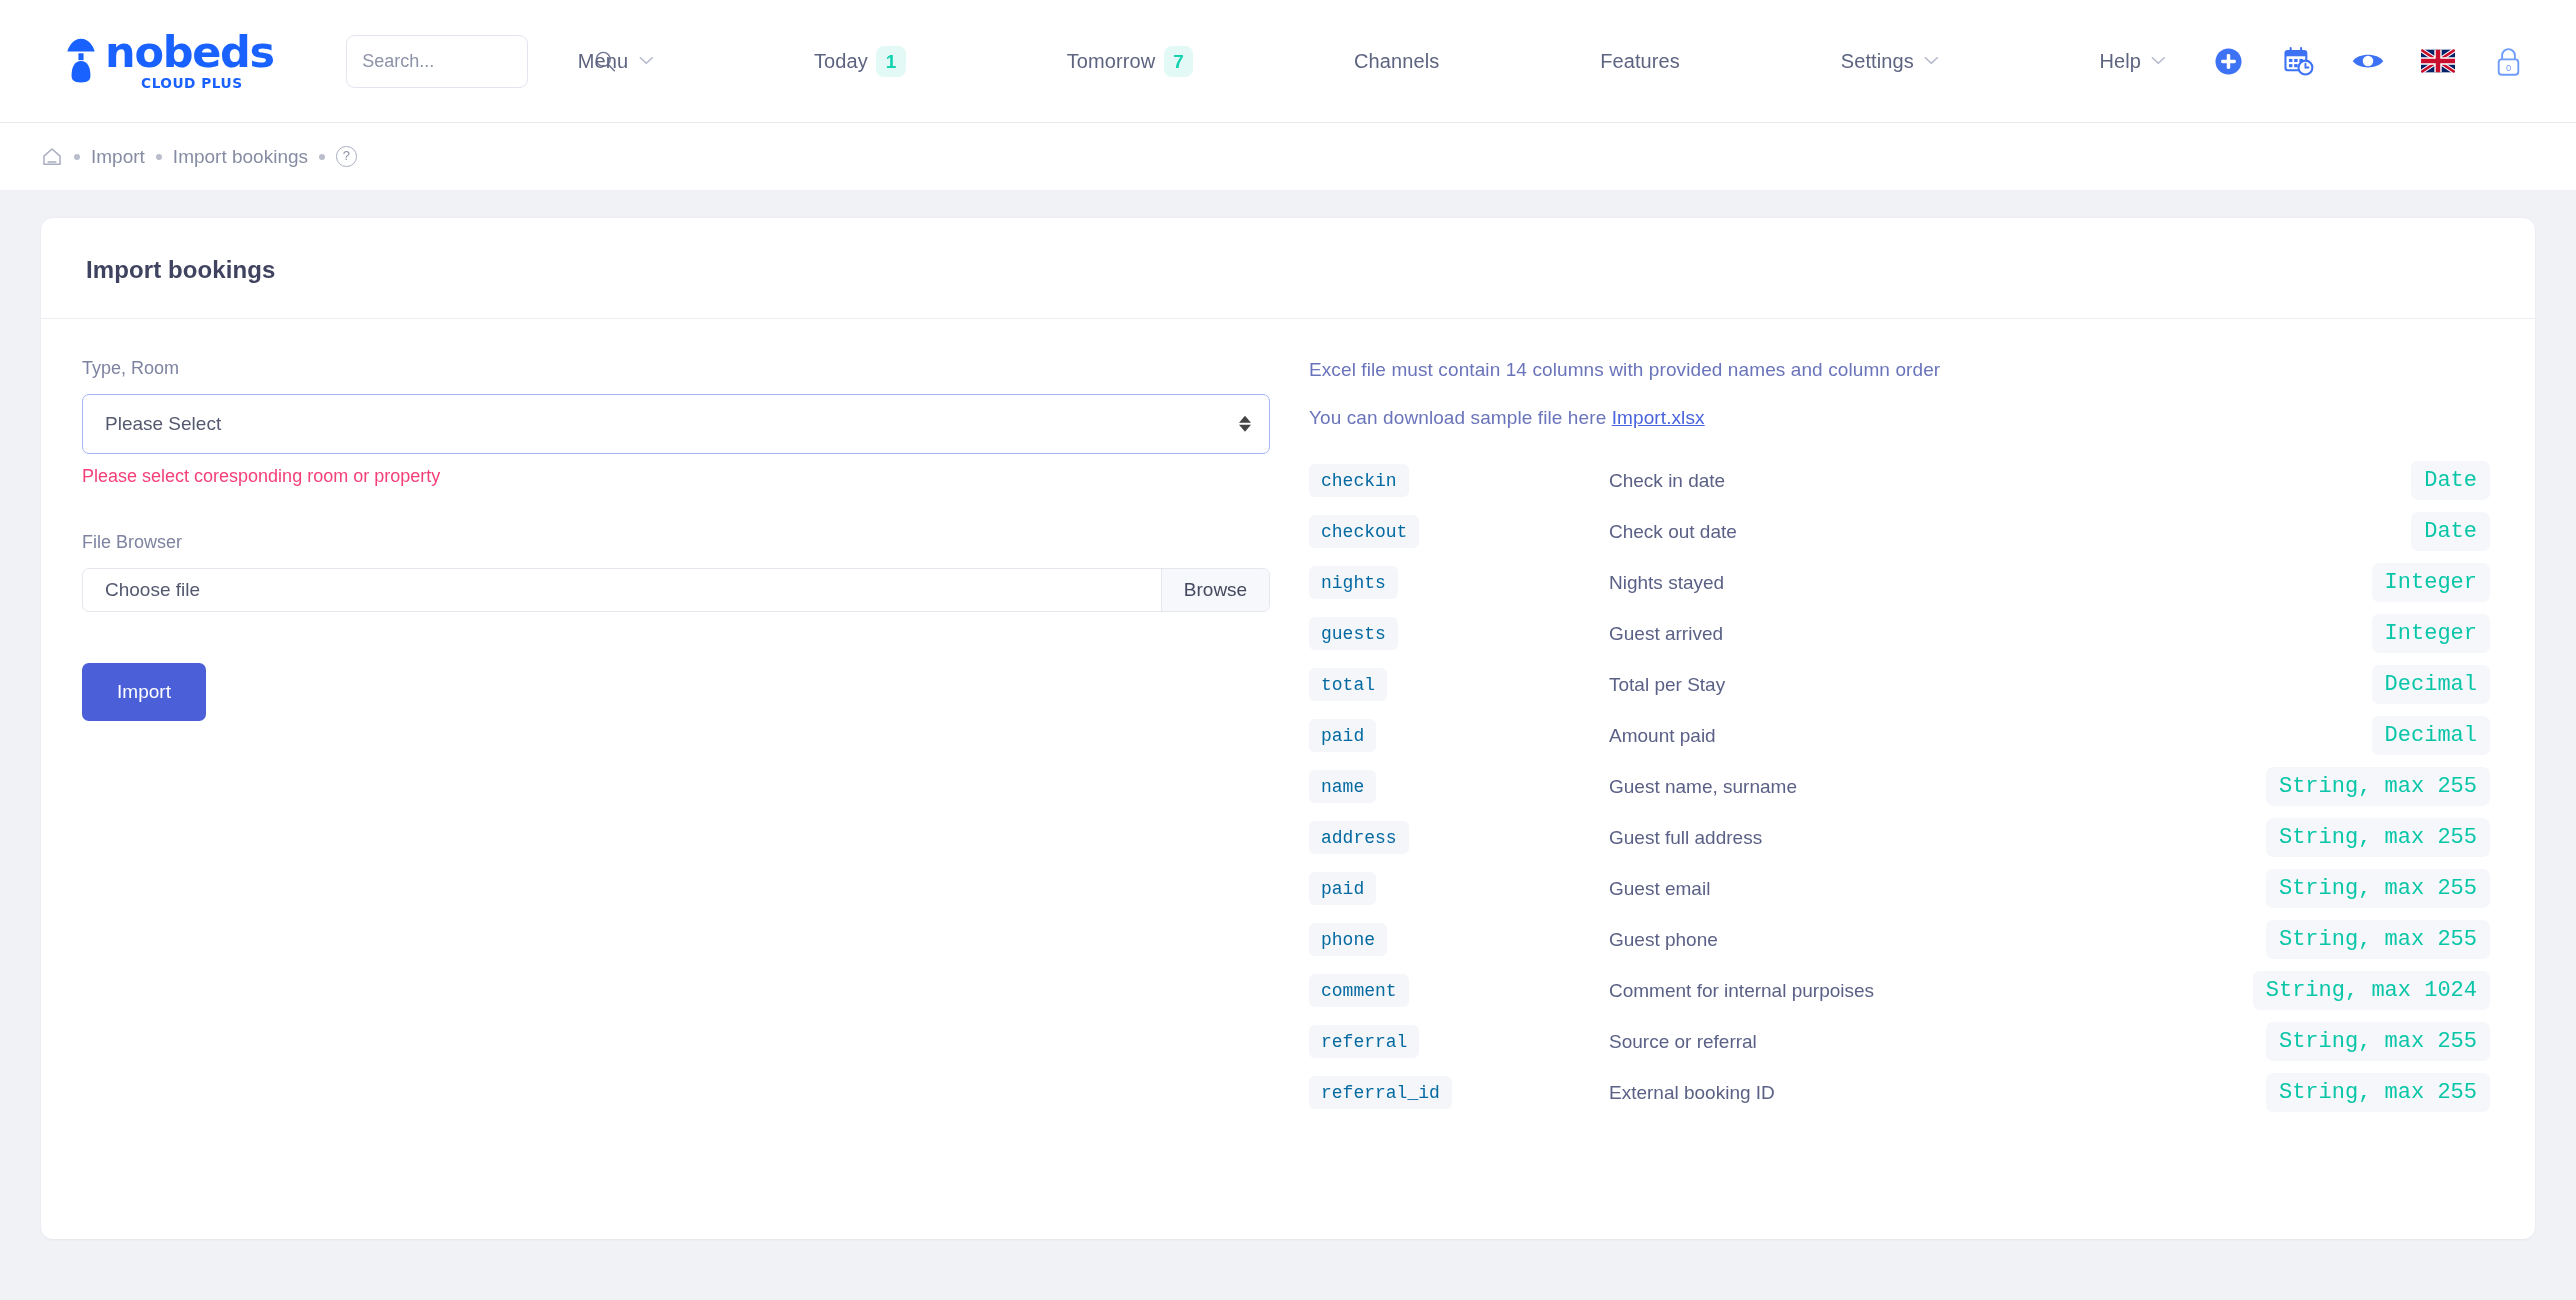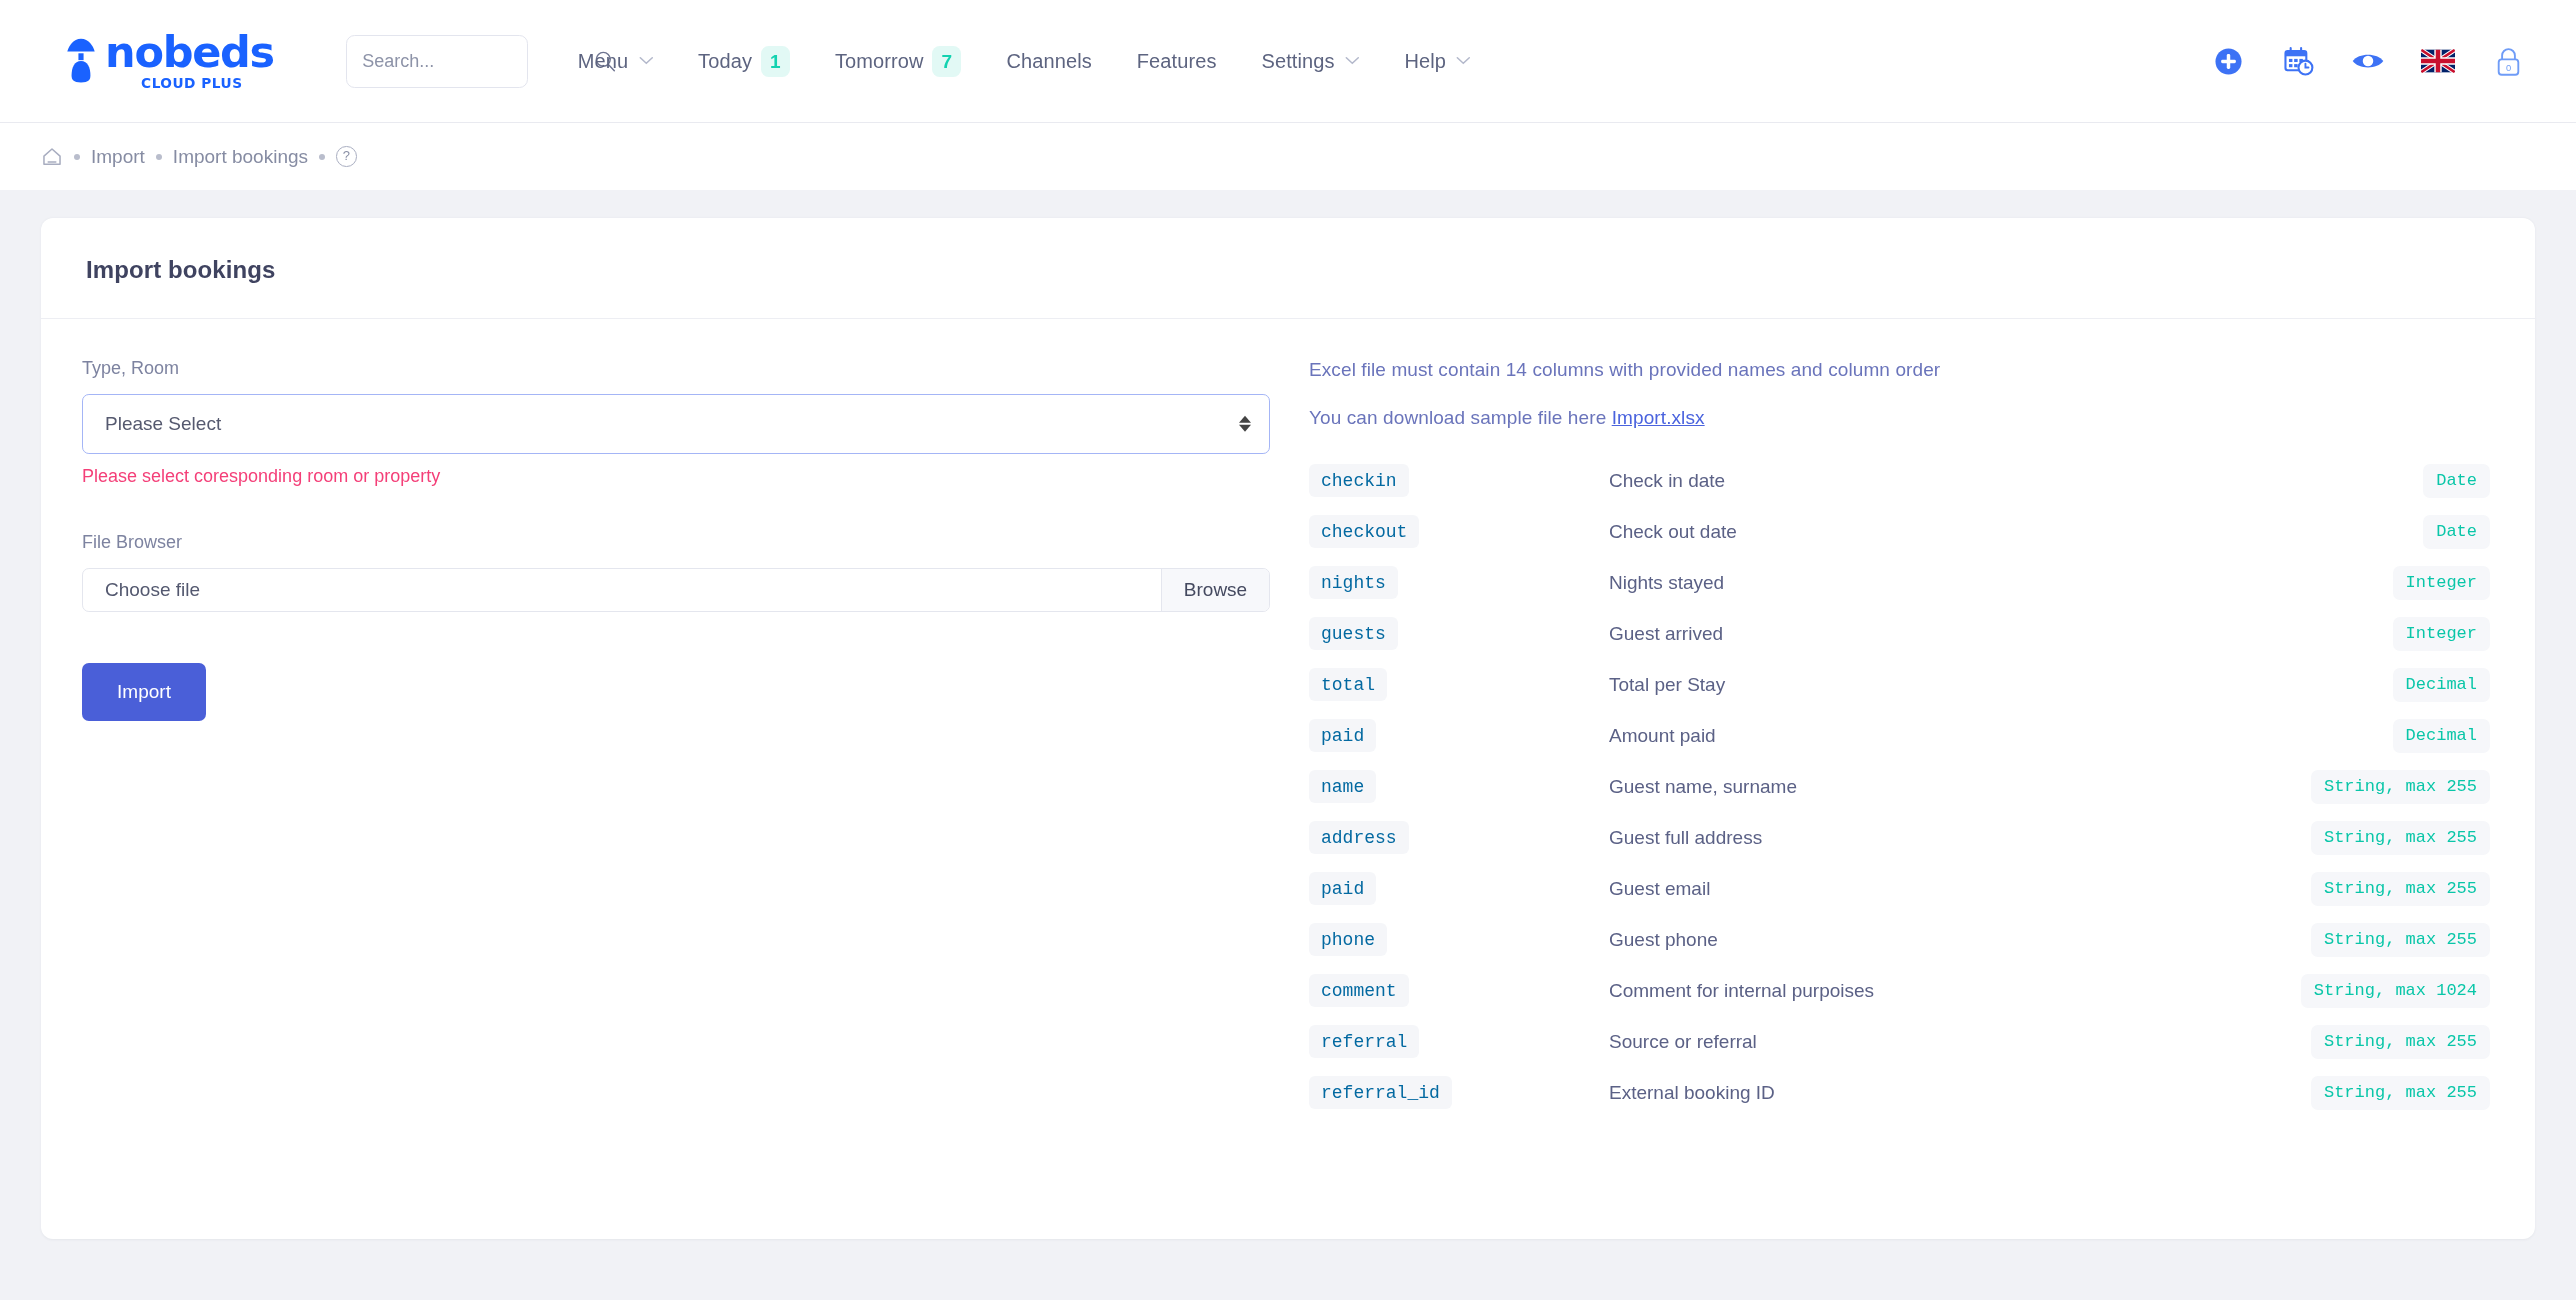--- a/index.html
+++ b/index.html
@@ -63,21 +63,21 @@
     outline: none;
     flex: 1;
     font-size: 18px;
     color: #6b7189;
     font-family: "Liberation Sans", sans-serif;
     background: transparent;
   }
   .search-input::placeholder { color: #8d93a8; }
   .search-icon { width: 22px; height: 22px; flex: 0 0 auto; }
 
-  .nav-items { display: flex; align-items: center; flex: 1 1 auto; }
+  .nav-items { display: flex; align-items: center; flex: 1 1 auto; justify-content: space-between; }
   .nav-item {
     display: flex;
     align-items: center;
     margin-right: 45px;
     cursor: pointer;
     white-space: nowrap;
   }
   .nav-label {
     font-size: 20px;
     color: #5d6480;
@@ -261,21 +261,21 @@
     color: #5b6186;
     vertical-align: middle;
     padding: 0 17px 0 0;
   }
   .cell-type { text-align: right; vertical-align: middle; padding: 0; }
   .type-badge {
     display: inline-block;
     background: #f6f7fa;
     color: #09c6a8;
     font-family: "Liberation Mono", monospace;
-    font-size: 17px;
+    font-size: 22px;
     padding: 8.6px 13px;
     border-radius: 6.9px;
     line-height: 1;
     white-space: pre;
   }
 </style>
 </head>
 <body>
 
 <div class="topbar">

